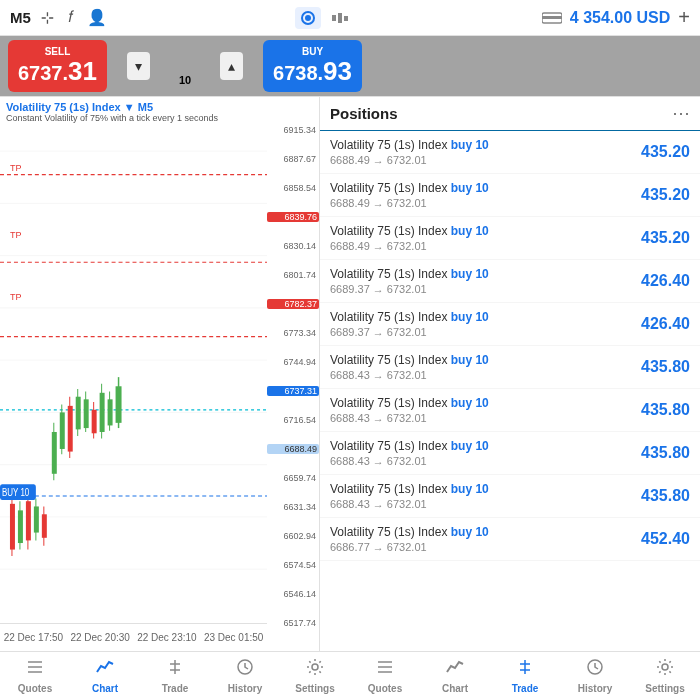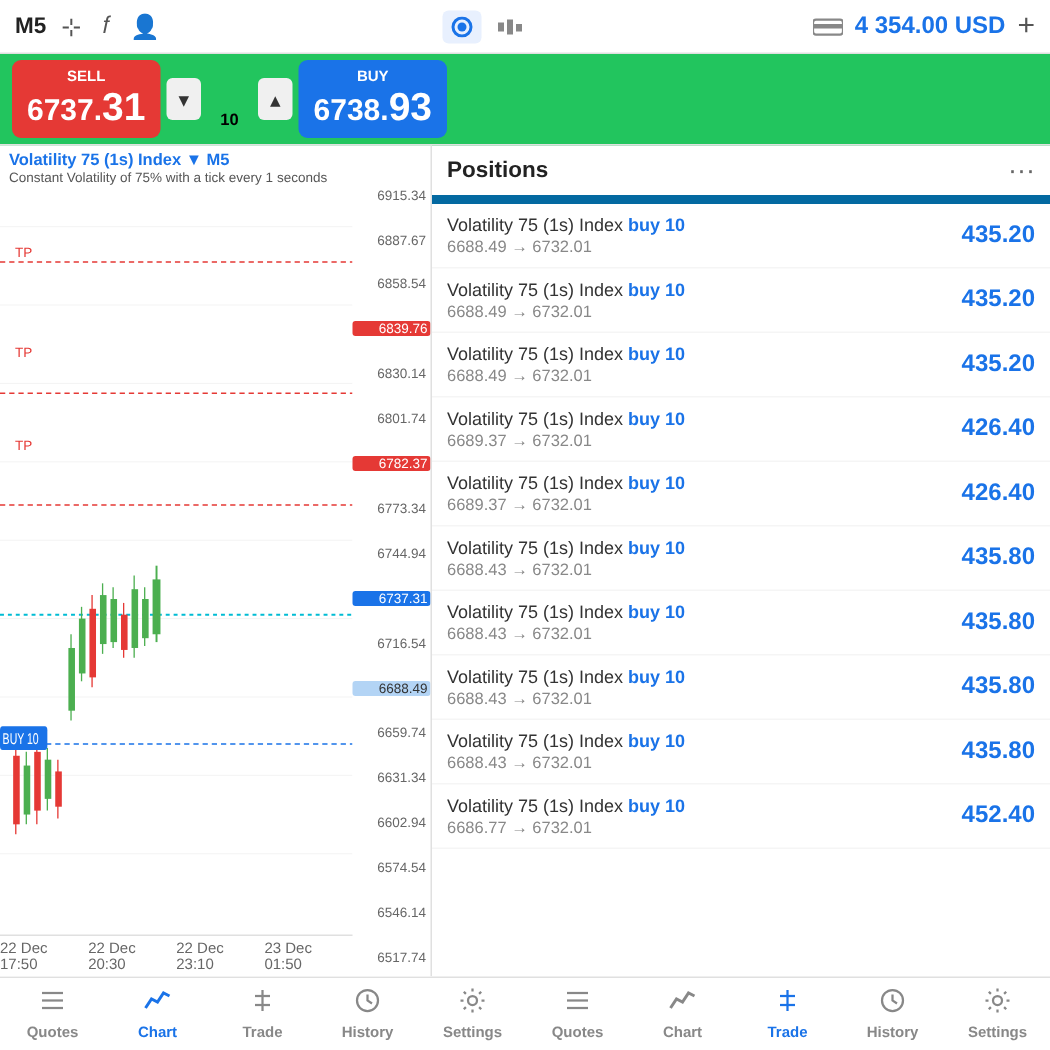--- a/index.html
+++ b/index.html
@@ -12,58 +12,58 @@
     .top-bar-icons { display: flex; gap: 14px; color: #555; }
     .top-bar-icons span { font-size: 16px; cursor: pointer; }
     .top-bar-center { display: flex; gap: 6px; }
     .top-bar-center .icon-btn { width: 26px; height: 22px; border-radius: 4px; display: flex; align-items: center; justify-content: center; font-size: 14px; }
     .icon-btn-active { background: #e8f0fe; }
     .top-bar-right { display: flex; align-items: center; gap: 8px; }
     .balance { font-size: 16px; font-weight: bold; color: #1a73e8; }
     .plus-btn { font-size: 20px; color: #555; cursor: pointer; }
 
     
-    .trade-bar { display: flex; align-items: center; background: #22c55e; border-bottom: 1px solid #e0e0e0; padding: 4px 8px; gap: 4px; }
+    .trade-bar { display: flex; align-items: center; background: #a3a3a3; border-bottom: 1px solid #e0e0e0; padding: 4px 8px; gap: 20px; }
     .sell-btn { background: #e53935; color: #fff; border: none; border-radius: 6px; padding: 6px 10px; cursor: pointer; }
     .sell-label { font-size: 10px; font-weight: 600; display: block; }
     .sell-price { font-size: 20px; font-weight: bold; display: block; line-height: 1.1; }
     .price-large { font-size: 26px; }
     .arrow-btn { background: #f0f0f0; border: none; border-radius: 4px; padding: 6px 8px; cursor: pointer; font-size: 14px; color: #333; }
     .quantity-display { font-size: 11px; font-weight: bold; padding: 0 8px; min-width: 30px; text-align: center; margin-top: 29px; }
     .buy-btn { background: #1a73e8; color: #fff; border: none; border-radius: 6px; padding: 6px 10px; cursor: pointer; }
     .buy-label { font-size: 10px; font-weight: 600; display: block; }
     .buy-price { font-size: 20px; font-weight: bold; display: block; line-height: 1.1; }
 
     
     .main-content { display: flex; flex: 1; overflow: hidden; }
 
     
-    .chart-panel { width: 288px; flex-shrink: 0; position: relative; background: #fff; overflow: hidden; border-right: 1px solid #e0e0e0; }
+    .chart-panel { width: 320px; flex-shrink: 0; position: relative; background: #fff; overflow: hidden; border-right: 1px solid #e0e0e0; }
     .chart-info { position: absolute; top: 4px; left: 6px; z-index: 10; }
     .chart-title { font-size: 11px; font-weight: bold; color: #1a73e8; }
     .chart-subtitle { font-size: 9px; color: #555; }
     .chart-tp { position: absolute; left: 0; font-size: 9px; color: #e53935; background: rgba(255,255,255,0.8); padding: 0 2px; }
 
     
-    .price-labels { position: absolute; right: 0; top: 0; bottom: 0; width: 52px; display: flex; flex-direction: column; justify-content: space-between; padding: 28px 0 8px 0; }
+    .price-labels { position: absolute; right: 0; top: 0; bottom: 15px; width: 52px; display: flex; flex-direction: column; justify-content: space-between; padding: 28px 0 8px 0; }
     .price-label { font-size: 9px; color: #666; text-align: right; padding-right: 3px; }
     .price-label-highlight { background: #1a73e8; color: #fff; border-radius: 2px; padding: 0 2px; font-size: 9px; text-align: right; }
     .price-label-red { background: #e53935; color: #fff; border-radius: 2px; padding: 0 2px; font-size: 9px; text-align: right; }
     .price-label-blue-light { background: #b3d4f5; color: #333; border-radius: 2px; padding: 0 2px; font-size: 9px; text-align: right; }
 
     
     .chart-svg-container { position: absolute; top: 28px; left: 0; right: 52px; bottom: 30px; }
 
     
     .x-axis { position: absolute; bottom: 0; left: 0; right: 52px; height: 28px; display: flex; align-items: center; justify-content: space-around; border-top: 1px solid #e0e0e0; }
     .x-label { font-size: 10px; color: #666; }
 
     
     .positions-panel { flex: 1; overflow-y: auto; padding: 0; }
-    .positions-header { display: flex; justify-content: space-between; align-items: center; padding: 6px 10px; border-bottom: 6px solid #0369a1; gap: 44px; }
+    .positions-header { display: flex; justify-content: space-between; align-items: center; padding: 6px 10px; border-bottom: 1px solid #0369a1; gap: 44px; }
     .positions-title { font-size: 15px; font-weight: bold; color: #222; }
     .positions-menu { font-size: 18px; color: #666; cursor: pointer; }
     .position-item { display: flex; justify-content: center; align-items: center; padding: 7px 10px; border-bottom: 1px solid #f5f5f5; }
     .position-info { flex: 1; }
     .position-name { font-size: 12px; color: #333; }
     .position-name .pos-type { color: #1a73e8; font-weight: bold; }
     .position-route { font-size: 11px; color: #888; margin-top: 2px; }
     .position-pnl { font-size: 16px; font-weight: bold; color: #1a73e8; min-width: 60px; text-align: right; }
 
     

